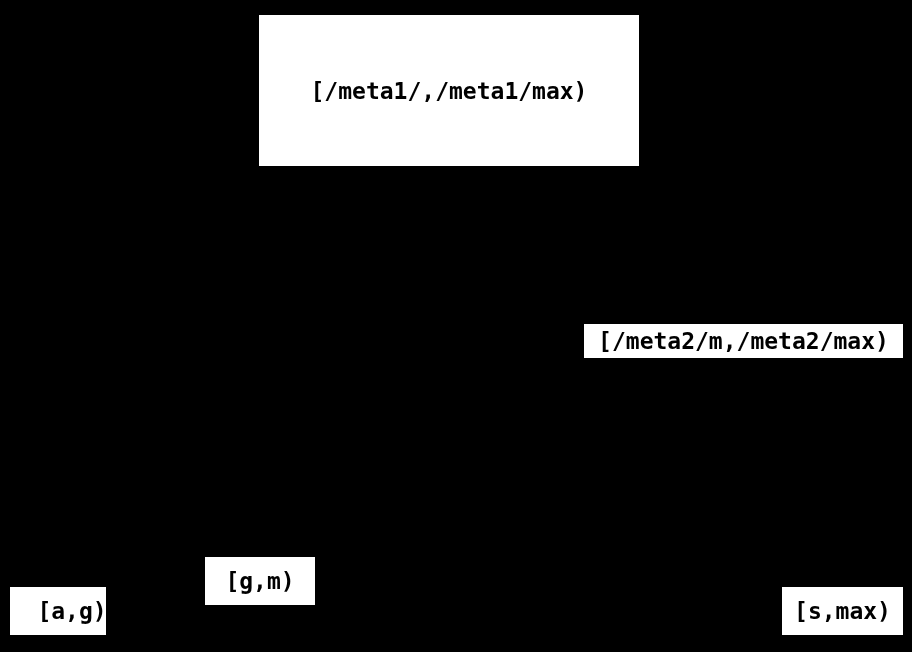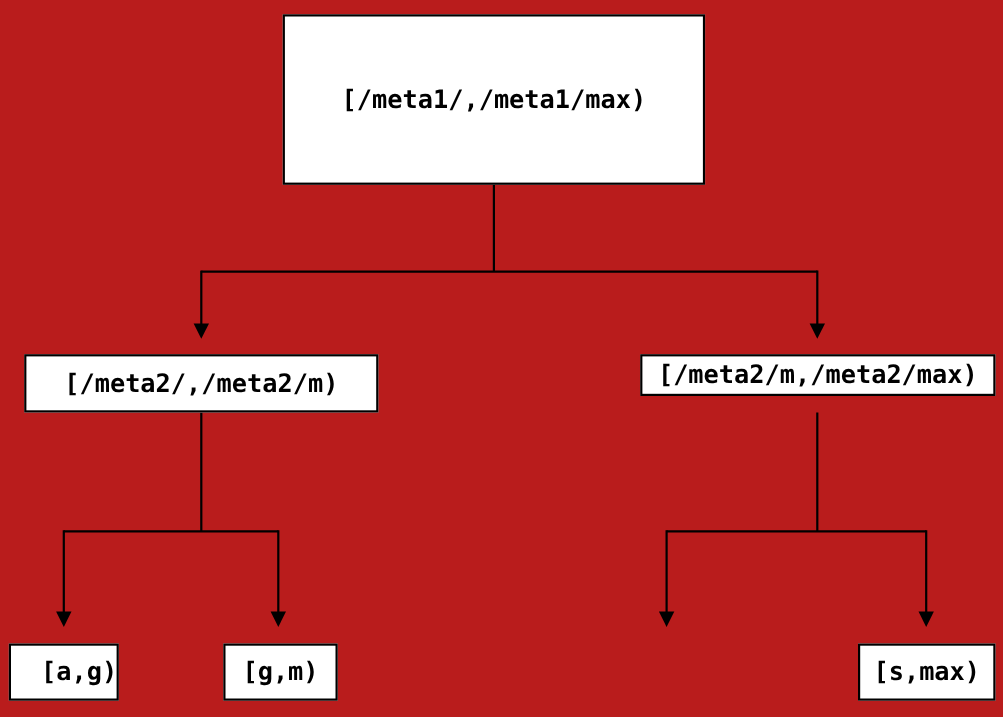--- a/index.html
+++ b/index.html
@@ -4,21 +4,21 @@
 <style>
   html, body {
     margin: 0;
     padding: 0;
     background: #ffffff;
   }
   #stage {
     position: relative;
     width: 912px;
     height: 652px;
-    background: #b91c1c;
+    background: #000000;
     font-family: "DejaVu Sans Mono", "Liberation Mono", monospace;
     overflow: hidden;
   }
   #connectors {
     position: absolute;
     left: 0;
     top: 0;
     width: 912px;
     height: 652px;
   }
@@ -42,21 +42,21 @@
     justify-content: center;
     font-size: 23px;
     font-weight: bold;
     white-space: pre;
     letter-spacing: 0;
   }
   .node.root   { left: 257px; top: 13px;  width: 384px; height: 155px; }
   .node.l2a    { left: 22px;  top: 322px; width: 322px; height: 53px; }
   .node.l2b    { left: 582px; top: 322px; width: 323px; height: 38px; }
   .node.leaf1  { left: 8px;   top: 585px; width: 100px; height: 52px; padding-left: 28px; }
-  .node.leaf2  { left: 203px; top: 585px; width: 104px; height: 52px; }
+  .node.leaf2  { left: 203px; top: 555px; width: 114px; height: 52px; }
   .node.leaf3  { left: 556px; top: 585px; width: 100px; height: 52px; }
   .node.leaf4  { left: 780px; top: 585px; width: 125px; height: 52px; text-align: right; }
 </style>
 </head>
 <body>
 
 <div id="stage">
 
   <svg id="connectors" viewBox="0 0 912 652" xmlns="http://www.w3.org/2000/svg">
 
@@ -77,21 +77,20 @@
     <path class="edge" d="M743,375 L743,483"></path>
     <path class="edge" d="M606,483 L842,483"></path>
     <path class="edge" d="M606,482 L606,557"></path>
     <path class="arrowhead" d="M599,556 L613,556 L606,570 Z"></path>
     <path class="edge" d="M842,482 L842,557"></path>
     <path class="arrowhead" d="M835,556 L849,556 L842,570 Z"></path>
   </svg>
 
   <div class="node root">[/meta1/,/meta1/max)</div>
 
-  <div class="node l2a">[/meta2/,/meta2/m)</div>
 
   <div class="node l2b">[/meta2/m,/meta2/max)</div>
 
   <div class="node leaf1">[a,g)</div>
 
   <div class="node leaf2">[g,m)</div>
 
 
   <div class="node leaf4">[s,max)</div>
 

